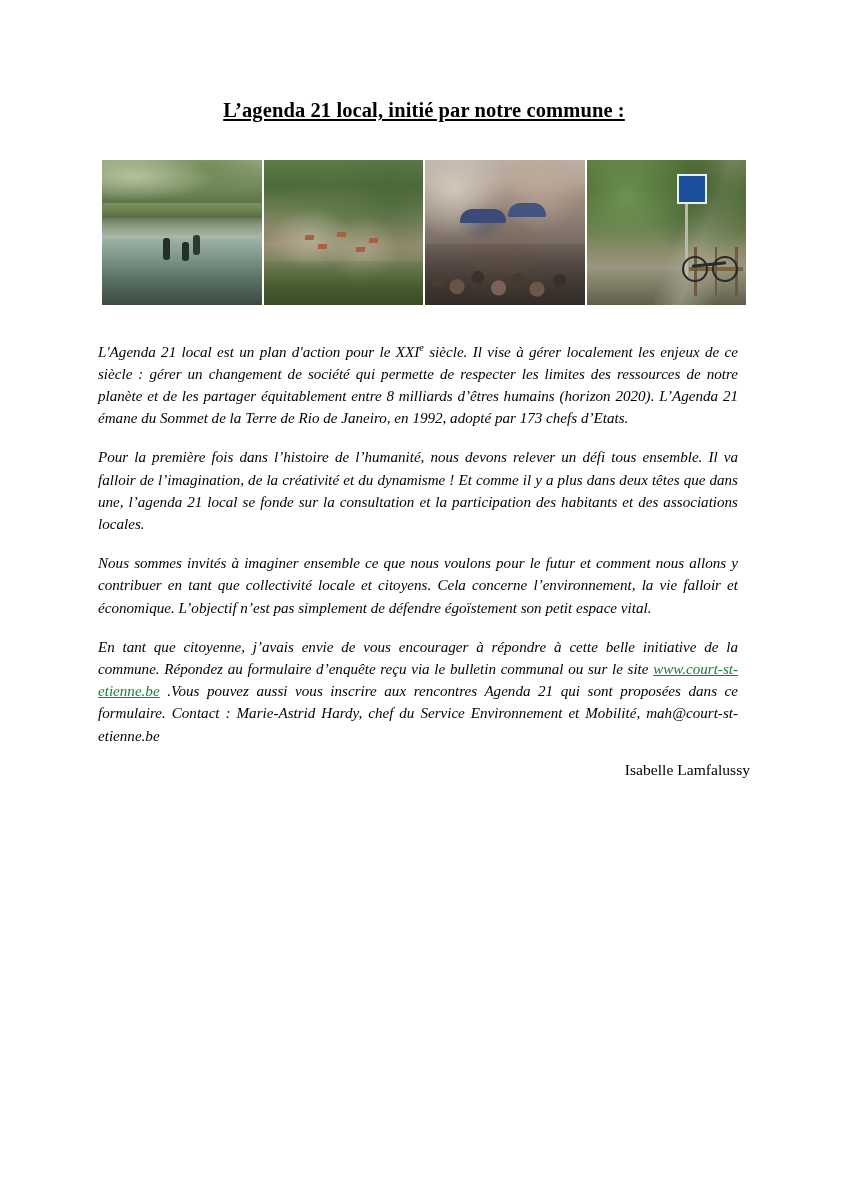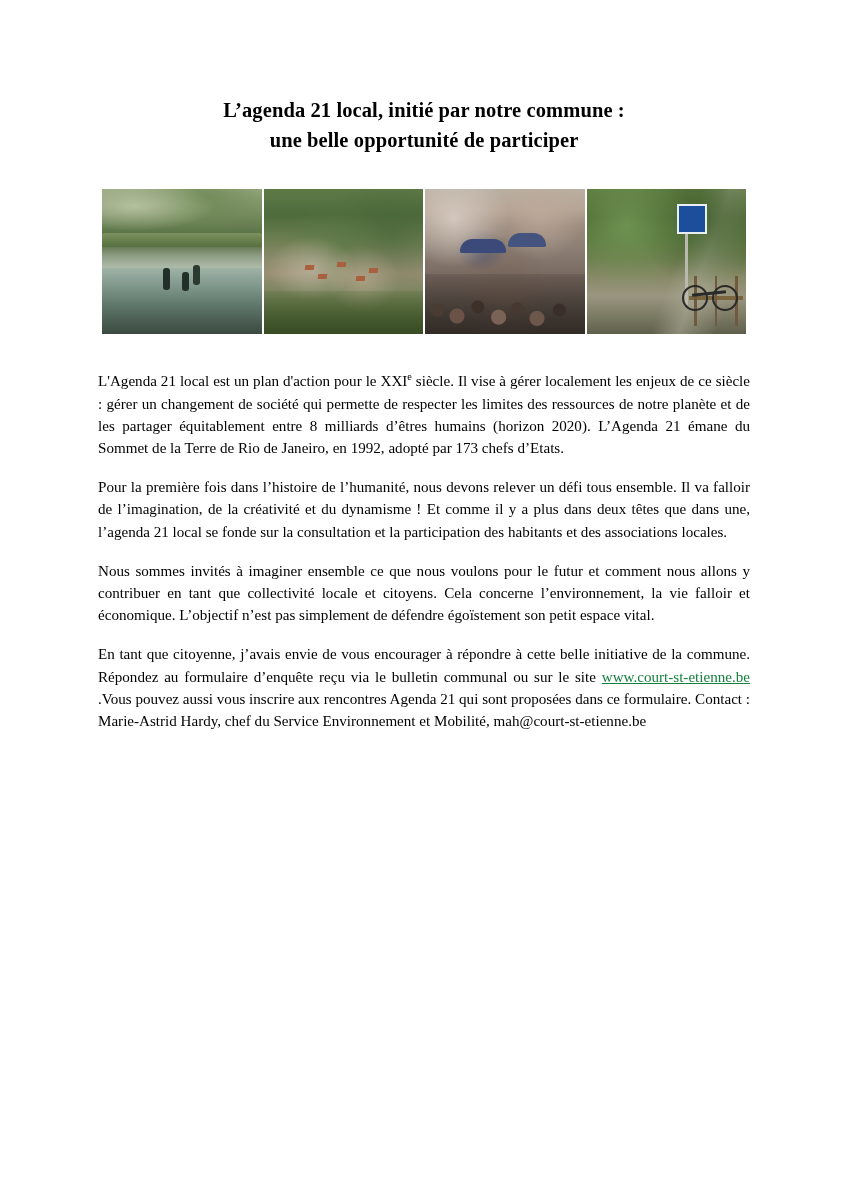--- a/index.html
+++ b/index.html
@@ -21,20 +21,21 @@
     padding: 0;
     position: relative;
   }
   .title-block {
     margin-top: 96px;
     text-align: center;
     font-weight: bold;
     font-size: 20.5px;
     line-height: 1.45;
     letter-spacing: 0.1px;
+    text-decoration: underline;
   }
   .title-line {
     display: block;
   }
   .photo-strip {
     margin: 34px auto 0 auto;
     width: 644px;
     height: 145px;
     display: flex;
     gap: 2px;
@@ -224,21 +225,22 @@
 
   .body-text {
     margin: 36px auto 0 auto;
     width: 652px;
     font-size: 15.1px;
     line-height: 1.47;
     text-align: justify;
     text-justify: inter-word;
   }
   .body-text p {
-    margin: 0 0 17px 0;
+    margin: 0 12px 17px 0;
+    font-style: italic;
   }
   .body-text p:last-of-type {
     margin-bottom: 0;
   }
   .link {
     color: #15803d;
     text-decoration: underline;
   }
   .signature {
     width: 652px;
@@ -252,21 +254,20 @@
     line-height: 0;
   }
 </style>
 </head>
 <body>
 
 <div class="page">
 
   <div class="title-block">
     <span class="title-line">L’agenda 21 local, initié par notre commune :</span>
-    <span class="title-line">une belle opportunité de participer</span>
   </div>
 
   <div class="photo-strip">
     <div class="photo photo-river">
       <div class="bank b1"></div>
       <div class="fig a"></div>
       <div class="fig b"></div>
       <div class="fig c"></div>
     </div>
     <div class="photo photo-village">
@@ -296,14 +297,15 @@
   <div class="body-text">
     <p><span>L'Agenda 21 local est un plan d'action pour le XXI</span><sup class="ord">e</sup><span> siècle. Il vise à gérer localement les enjeux de ce siècle : gérer un changement de société qui permette de respecter les limites des ressources de notre planète et de les partager équitablement entre 8 milliards d’êtres humains (horizon 2020). L’Agenda 21 émane du Sommet de la Terre de Rio de Janeiro, en 1992, adopté par 173 chefs d’Etats.</span></p>
 
     <p>Pour la première fois dans l’histoire de l’humanité, nous devons relever un défi tous ensemble. Il va falloir de l’imagination, de la créativité et du dynamisme ! Et comme il y a plus dans deux têtes que dans une, l’agenda 21 local se fonde sur la consultation et la participation des habitants et des associations locales.</p>
 
     <p>Nous sommes invités à imaginer ensemble ce que nous voulons pour le futur et comment nous allons y contribuer en tant que collectivité locale et citoyens. Cela concerne l’environnement, la vie falloir et économique. L’objectif n’est pas simplement de défendre égoïstement son petit espace vital.</p>
 
     <p><span>En tant que citoyenne, j’avais envie de vous encourager à répondre à cette belle initiative de la commune. Répondez au formulaire d’enquête reçu via le bulletin communal ou sur le site </span><a class="link" href="#">www.court-st-etienne.be</a><span> .Vous pouvez aussi vous inscrire aux rencontres Agenda 21 qui sont proposées dans ce formulaire. Contact : Marie-Astrid Hardy, chef du Service Environnement et Mobilité, mah@court-st-etienne.be</span></p>
   </div>
 
+  <div class="signature">Isabelle Lamfalussy</div>
 
 </div>
 
 </body></html>

